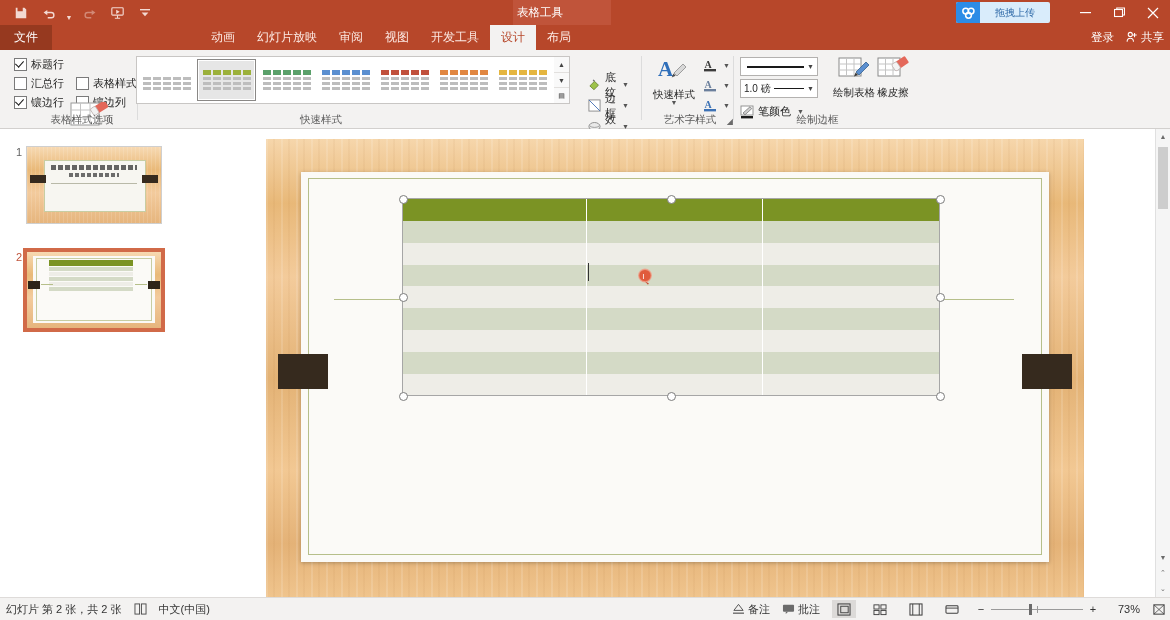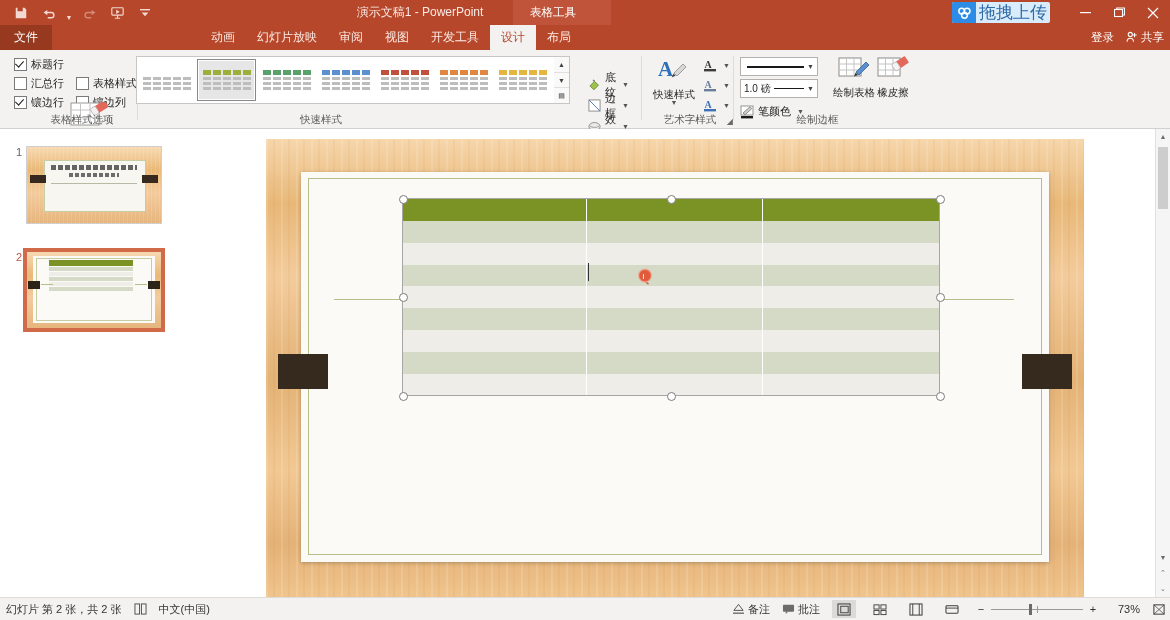--- a/index.html
+++ b/index.html
@@ -14,30 +14,30 @@
   
   .titlebar{position:absolute;left:0;top:0;width:1170px;height:25px;background:#b7472a;}
   .qat{position:absolute;left:8px;top:0;height:25px;display:flex;align-items:center;gap:2px;}
   .qat-btn{width:26px;height:23px;display:flex;align-items:center;justify-content:center;
            color:#f3d9d2;cursor:default;}
   .qat-btn.dim{opacity:.45;}
   .qat-caret{width:10px;height:23px;display:flex;align-items:flex-end;justify-content:center;
              color:#f3d9d2;font-size:7px;padding-bottom:7px;}
   .title-center{position:absolute;left:290px;top:0;width:260px;height:25px;line-height:25px;
                 text-align:center;color:#fbe9e4;font-size:12px;}
-  .ctx-tab-label{position:absolute;left:530px;top:0;width:80px;height:39px;line-height:25px;
-                 text-align:left;color:#fff;font-size:11.5px;}
+  .ctx-tab-label{position:absolute;left:500px;top:0;width:80px;height:39px;line-height:25px;
+                 text-align:center;color:#fff;font-size:11.5px;}
   .ctx-tab-bg{position:absolute;left:513px;top:0;width:98px;height:25px;background:#c0543a;}
   .winbtns{position:absolute;right:0;top:0;height:25px;display:flex;align-items:center;}
   .winbtn{width:34px;height:25px;display:flex;align-items:center;justify-content:center;
           color:#fff;font-size:12px;}
   .upload-chip{position:absolute;right:120px;top:2px;height:21px;display:flex;align-items:center;
                background:#d9ecfb;border-radius:2px;overflow:hidden;}
   .upload-ico{width:24px;height:21px;background:#2c8ce6;display:flex;align-items:center;justify-content:center;}
-  .upload-txt{padding:0 3px;color:#2f6aa8;font-size:17px;line-height:21px;}
+  .upload-txt{padding:0 15px;color:#2f6aa8;font-size:10px;line-height:21px;}
 
   
   .tabbar{position:absolute;left:0;top:25px;width:1170px;height:25px;background:#b7472a;}
   .tabs{position:absolute;left:0;top:0;height:25px;display:flex;align-items:stretch;}
   .tab{padding:0 11px;height:25px;line-height:25px;color:#fce9e3;font-size:12px;cursor:default;}
   .tab.file{background:#96391f;color:#fff;padding:0 14px;}
   .tab.active{background:#f3f2f1;color:#b7472a;}
   .tellme{position:absolute;left:618px;top:0;height:25px;line-height:25px;color:#eeb9a8;font-size:11px;}
   .bulb{display:inline-block;width:12px;text-align:center;color:#eeb9a8;}
   .right-acts{position:absolute;right:6px;top:0;height:25px;display:flex;align-items:center;gap:12px;}
@@ -182,21 +182,20 @@
           </svg>
       </div>
       <div class="qat-btn">
         <svg width="12" height="12" viewBox="0 0 12 12">
             <rect x="1" y="2" width="10" height="1.4" fill="#f3d9d2"></rect>
             <path fill="#f3d9d2" d="M2.6 5.6h6.8L6 9.2z"></path>
           </svg>
       </div>
     </div>
 
-    <div class="title-center">演示文稿1 - PowerPoint</div>
     <div class="ctx-tab-label">表格工具</div>
 
     <div class="upload-chip">
       <div class="upload-ico">
         <svg width="15" height="13" viewBox="0 0 16 14">
             <circle cx="5" cy="5.4" r="3.1" fill="none" stroke="#fff" stroke-width="1.6"></circle>
             <circle cx="10.8" cy="5.4" r="3.1" fill="none" stroke="#fff" stroke-width="1.6"></circle>
             <circle cx="8" cy="10" r="3.1" fill="none" stroke="#fff" stroke-width="1.6"></circle>
           </svg>
       </div>

